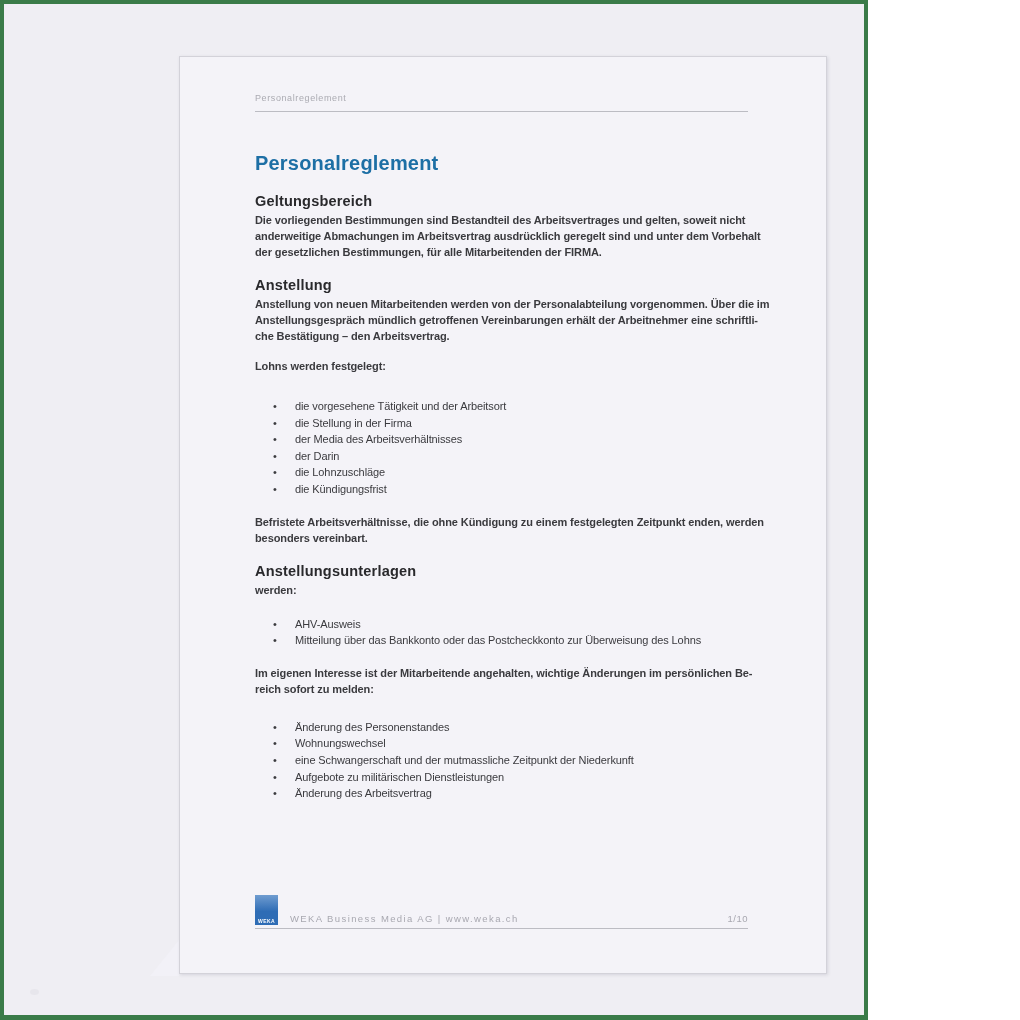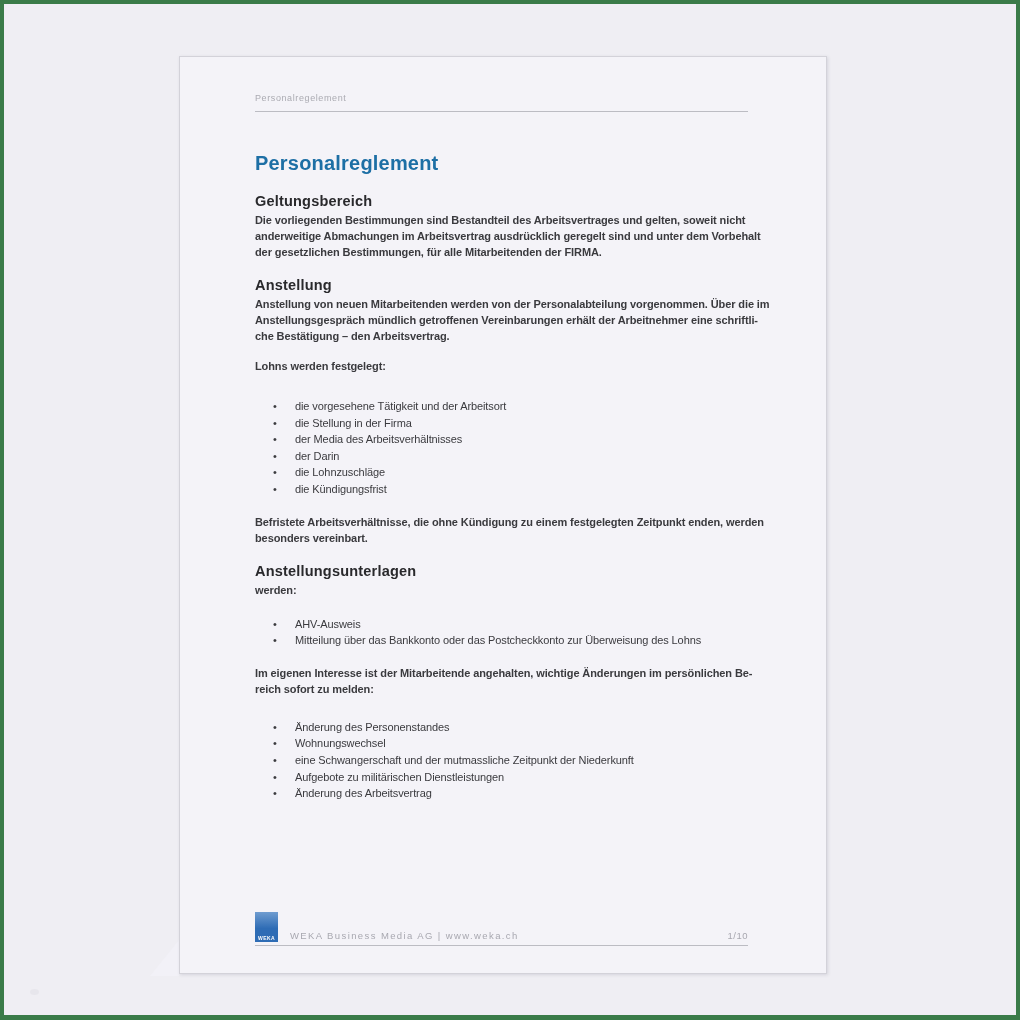--- a/index.html
+++ b/index.html
@@ -1,21 +1,21 @@
 <!DOCTYPE html>
 <html style="--frame_green: #3a7b48; --canvas_bg: #efeef3; --page_bg: #f4f3f8; --accent_blue: #1d6fa5; --logo_blue: #2e6cb5;"><head>
 <meta charset="utf-8">
 <title>Personalreglement</title>
 <style>
   html, body { margin: 0; padding: 0; }
   body { font-family: "Liberation Sans", sans-serif; }
 
   .canvas {
     position: relative;
-    width: 1020px;
+    width: 868px;
     height: 1020px;
     box-sizing: border-box;
     background: var(--canvas_bg, #efeef3);
     border: 4px solid var(--frame_green, #3a7b48);
     border-bottom-width: 5px;
     overflow: hidden;
   }
 
   .page-fold {
     position: absolute;
@@ -120,21 +120,21 @@
     color: #3a3a3e;
   }
   ul.bullets.gap-lg  { margin-top: 24px; }
   ul.bullets.gap-md  { margin-top: 18px; }
   ul.bullets.gap-xl  { margin-top: 22px; }
 
   .doc-footer {
     position: absolute;
     left: 75px;
     right: 78px;
-    bottom: 27px;
+    bottom: 44px;
     display: flex;
     align-items: flex-end;
     gap: 12px;
     border-bottom: 1px solid #bcbcc3;
     padding-bottom: 3px;
   }
   .weka-logo {
     width: 23px;
     height: 30px;
     background: linear-gradient(180deg, #6f9cd0 0%, var(--logo_blue, #2e6cb5) 55%);

